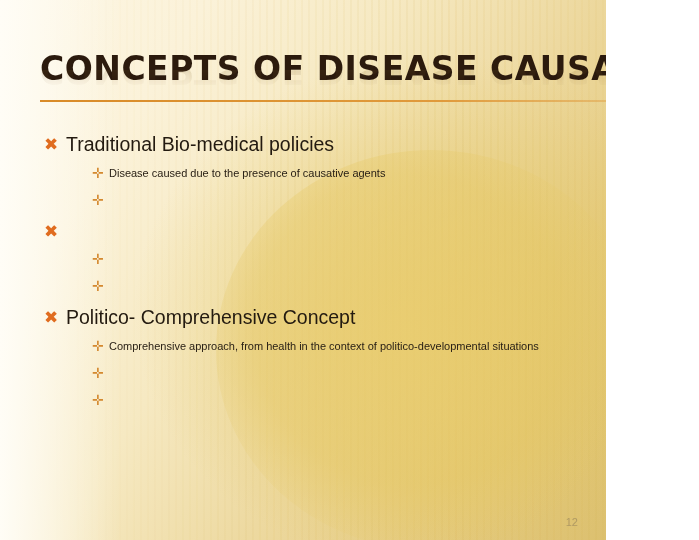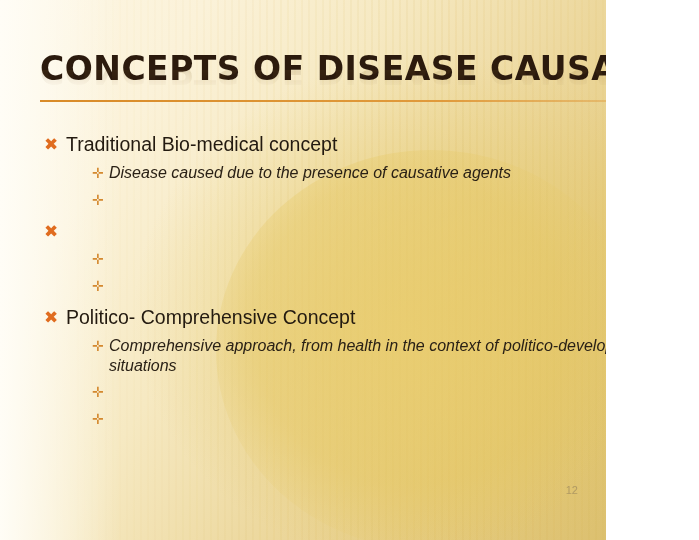--- a/index.html
+++ b/index.html
@@ -133,32 +133,31 @@
   }
   .l2 .bullet {
     color: #d4892f;
     font-size: 14px;
     line-height: 21px;
     width: 17px;
     flex: 0 0 17px;
     font-family: "DejaVu Sans", sans-serif;
   }
   .l2 .text {
-    font-size: 16px;
+    font-size: 11px;
     color: #2a2116;
     line-height: 20px;
     max-width: 560px;
-    font-style: italic;
   }
   .group { margin-bottom: 8px; }
 
   .page-number {
     position: absolute;
     right: 28px;
-    bottom: 44px;
+    bottom: 12px;
     font-size: 11px;
     color: #b09a63;
   }
 </style>
 </head>
 <body>
 
 <div class="slide">
   <div class="texture"></div>
   <div class="glow"></div>
@@ -168,21 +167,21 @@
     <div class="title">CONCEPTS OF DISEASE CAUSATION</div>
     <div class="title-reflection">CONCEPTS OF DISEASE CAUSATION</div>
   </div>
   <div class="title-rule"></div>
 
   <div class="body">
 
     <div class="group">
       <div class="l1">
         <span class="bullet">✖</span>
-        <span class="text">Traditional Bio-medical concept</span>
+        <span class="text">Traditional Bio-medical policies</span>
       </div>
       <div class="l2">
         <span class="bullet">✛</span>
         <span class="text">Disease caused due to the presence of causative agents</span>
       </div>
       <div class="l2">
         <span class="bullet">✛</span>
       </div>
     </div>
 

